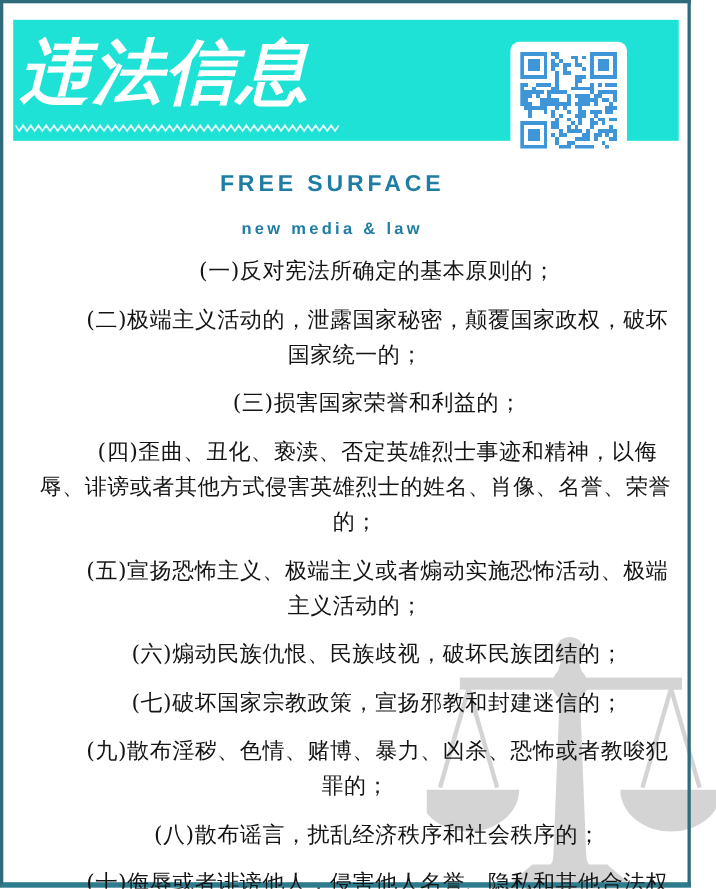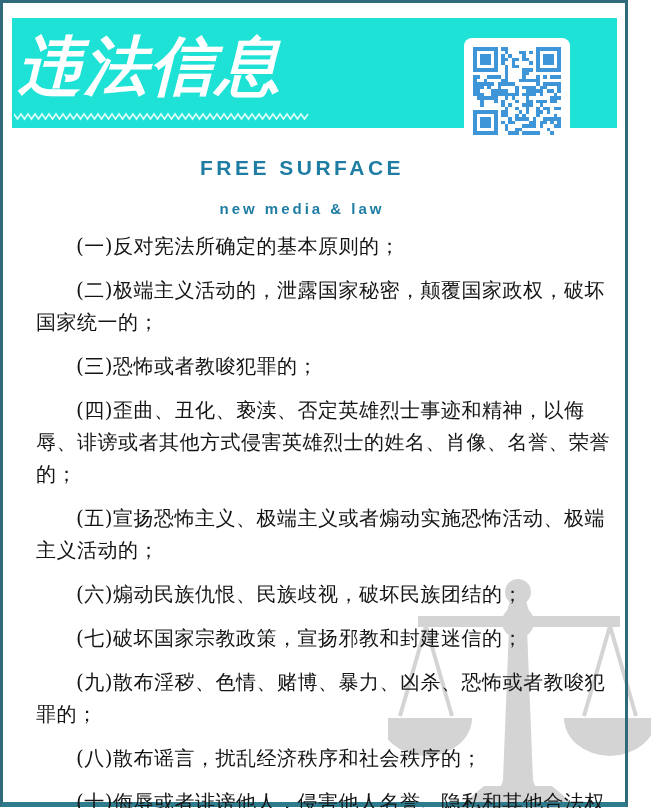--- a/index.html
+++ b/index.html
@@ -46,21 +46,21 @@
     font-size:15px;font-weight:bold;letter-spacing:3px;margin-top:22px;line-height:16px;
   }
   
   .content{
     position:absolute;left:24px;top:230px;width:586px;z-index:3;
   }
   .content p{
     margin:0 0 12px 12px;
     font-family:"DejaVu Serif","Liberation Serif",serif;
     font-size:20px;line-height:32px;letter-spacing:0.5px;
-    color:#141414;text-indent:2em;
+    color:#141414;text-indent:2em;text-align:center;
   }
   
   .watermark{
     position:absolute;left:388px;top:568px;z-index:1;pointer-events:none;
   }
 </style>
 </head>
 <body>
 
 <div class="frame"></div>
@@ -311,21 +311,21 @@
 </div>
 
 <div class="brand">
   <div class="brand-line1">FREE SURFACE</div>
   <div class="brand-line2">new media &amp; law</div>
 </div>
 
 <div class="content">
   <p>(一)反对宪法所确定的基本原则的；</p>
   <p>(二)极端主义活动的，泄露国家秘密，颠覆国家政权，破坏国家统一的；</p>
-  <p>(三)恐怖或者教唆犯罪的；</p>
+  <p>(三)损害国家荣誉和利益的；</p>
   <p>(四)歪曲、丑化、亵渎、否定英雄烈士事迹和精神，以侮辱、诽谤或者其他方式侵害英雄烈士的姓名、肖像、名誉、荣誉的；</p>
   <p>(五)宣扬恐怖主义、极端主义或者煽动实施恐怖活动、极端主义活动的；</p>
   <p>(六)煽动民族仇恨、民族歧视，破坏民族团结的；</p>
   <p>(七)破坏国家宗教政策，宣扬邪教和封建迷信的；</p>
   <p>(九)散布淫秽、色情、赌博、暴力、凶杀、恐怖或者教唆犯罪的；</p>
   <p>(八)散布谣言，扰乱经济秩序和社会秩序的；</p>
   <p>(十)侮辱或者诽谤他人，侵害他人名誉、隐私和其他合法权益的；</p>
 
 </div>
 

